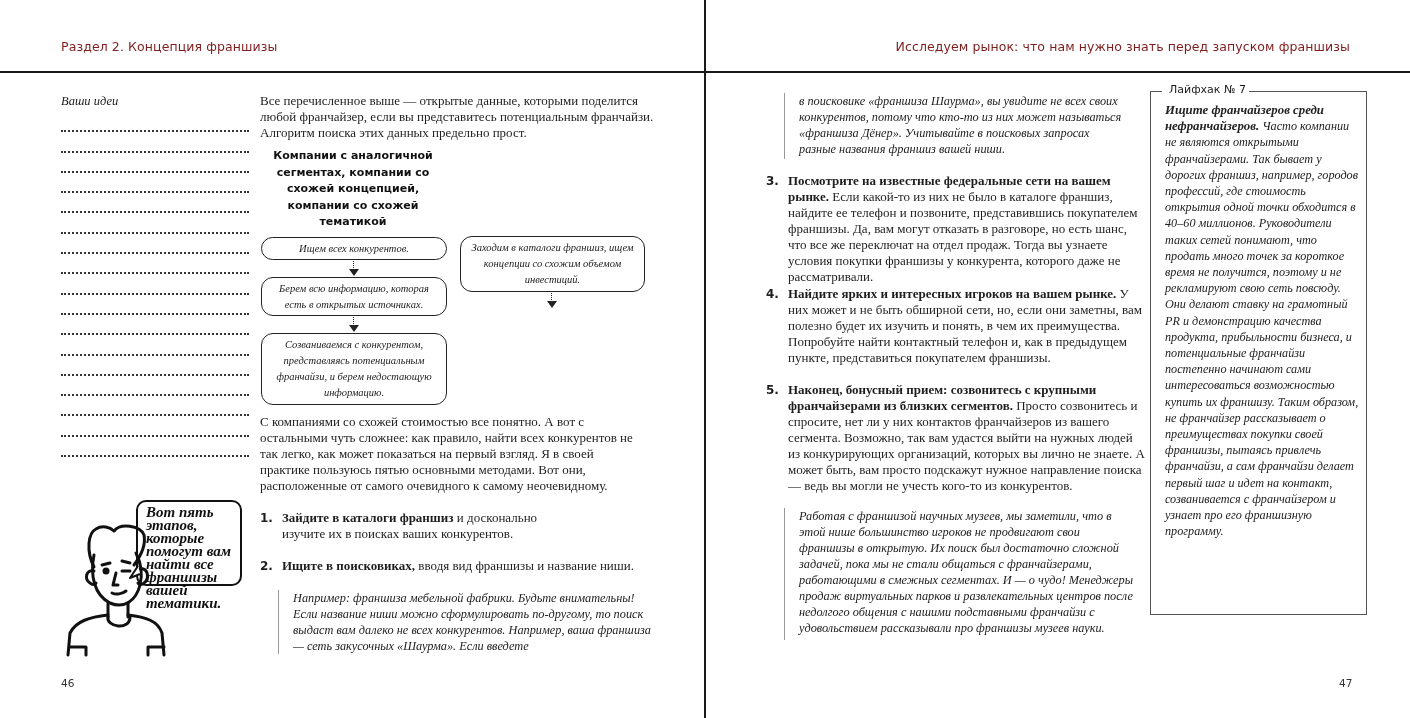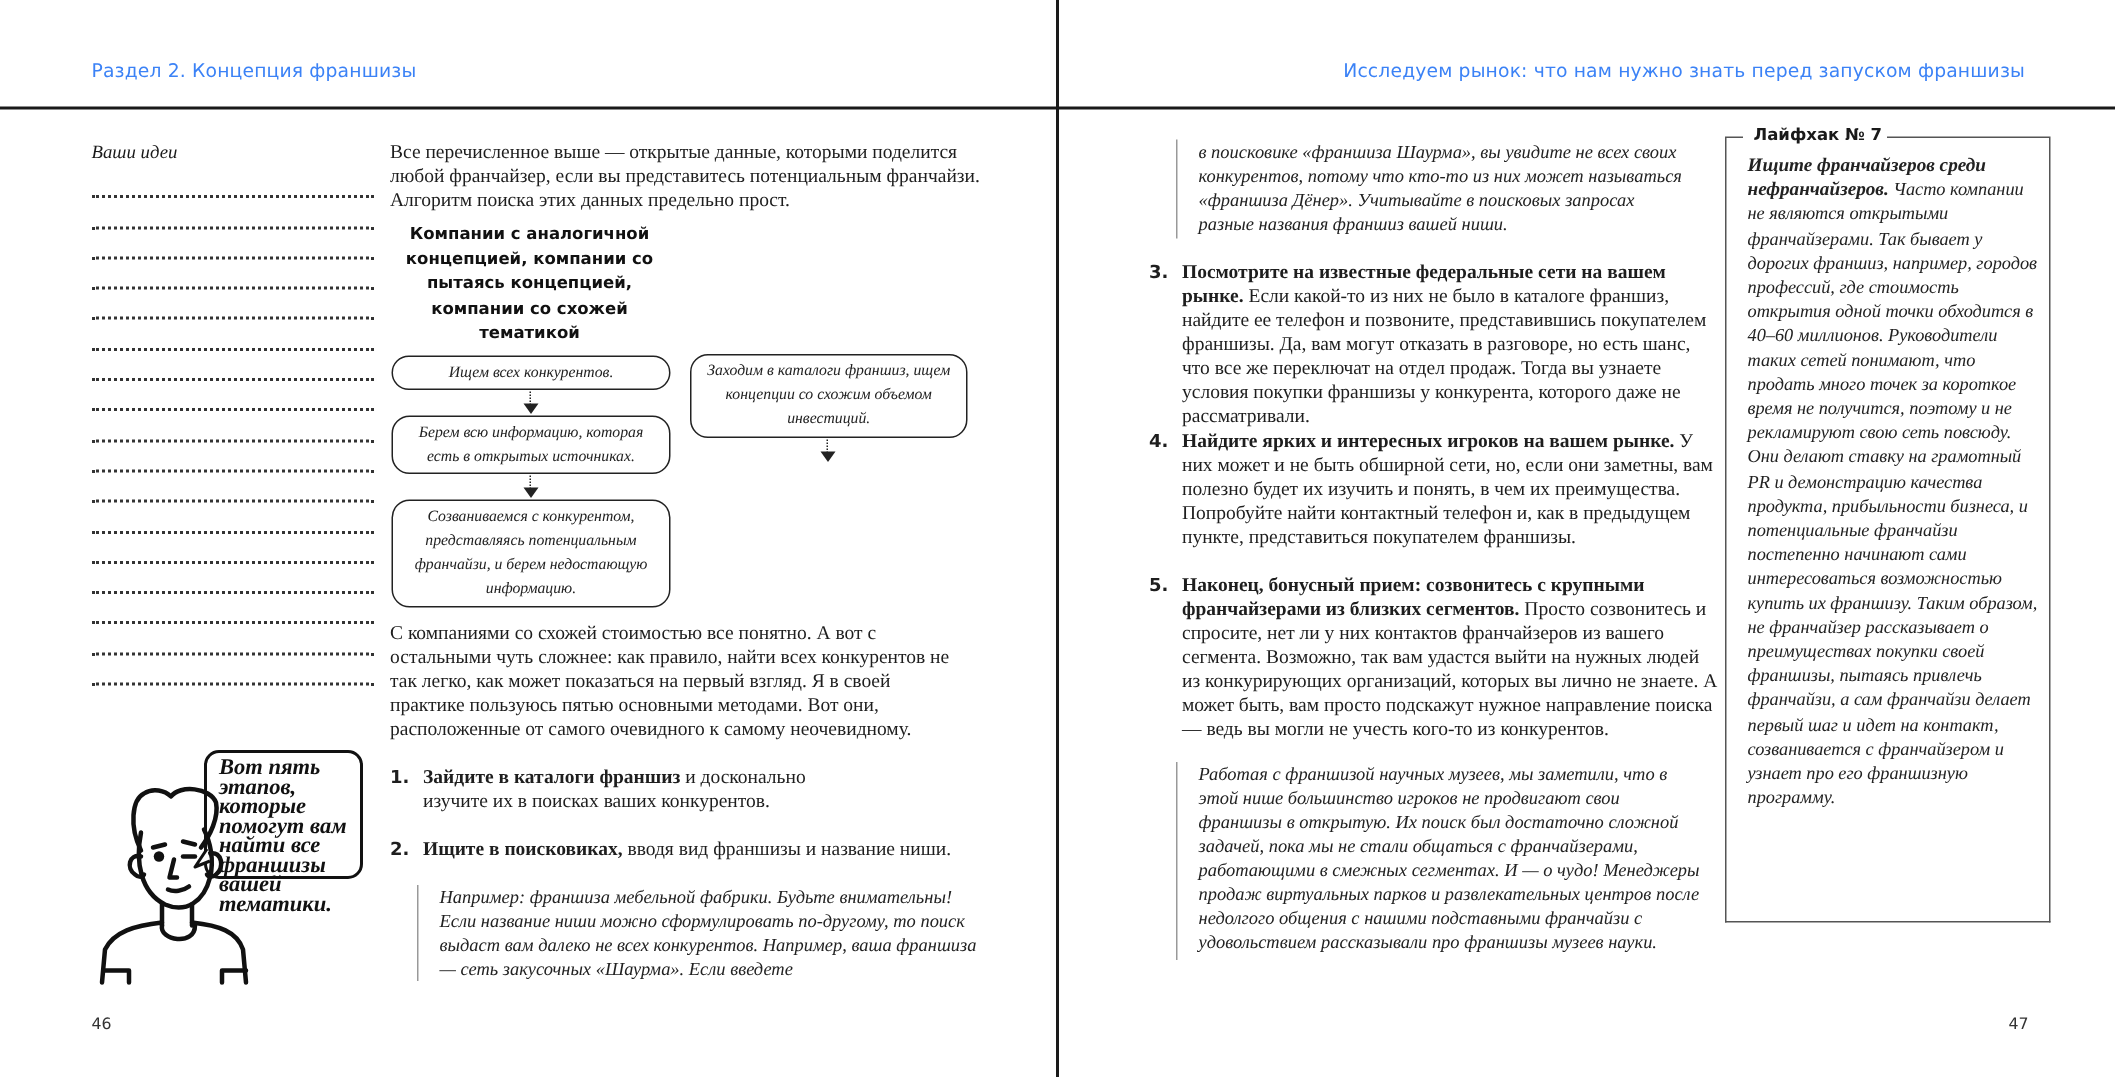--- a/index.html
+++ b/index.html
@@ -4,21 +4,21 @@
   <style>
     * { box-sizing: border-box; margin: 0; padding: 0; }
     html, body { width: 1410px; height: 718px; background: #ffffff; overflow: hidden; }
     body { position: relative; color: #1a1a1a; font-family: "Liberation Serif", serif; }
 
     .spine { position: absolute; left: 704px; top: 0; width: 2px; height: 718px; background: #1a1a1a; }
     .header-rule { position: absolute; left: 0; top: 71px; width: 1410px; height: 2px; background: #1a1a1a; }
 
     .running-head {
       position: absolute; top: 39px; font-family: "DejaVu Sans", sans-serif;
-      font-size: 12.5px; color: #3b82f6; letter-spacing: 0.1px;
+      font-size: 12.5px; color: #7f1d1d; letter-spacing: 0.1px;
     }
     .running-head.left { left: 61px; }
     .running-head.right { right: 60px; text-align: right; }
 
     .page-num { position: absolute; top: 677px; font-family: "DejaVu Sans", sans-serif; font-size: 10.5px; color: #333; }
     .page-num.left { left: 61px; }
     .page-num.right { left: 1339px; }
 
     
     .ideas { position: absolute; left: 61px; top: 92px; width: 188px; }
@@ -65,21 +65,21 @@
     }
 
     .lifehack {
       position: absolute; left: 1150px; top: 92px; width: 217px; height: 523px;
       border: 1.5px solid #555; border-top: none;
     }
     .lifehack-top-left { position: absolute; left: -1px; top: -1px; width: 12px; border-top: 1.5px solid #555; }
     .lifehack-top-right { position: absolute; left: 92px; right: -1px; top: -1px; border-top: 1.5px solid #555; }
     .lifehack-title {
       position: absolute; left: 15px; top: -9px; font-family: "DejaVu Sans", sans-serif;
-      font-weight: bold; font-size: 11px; background: #fff; padding: 0 3px;
+      font-weight: normal; font-size: 11px; background: #fff; padding: 0 3px;
     }
     .lifehack-body {
       position: absolute; left: 14px; top: 10px; width: 196px;
       font-style: italic; font-size: 12.2px; line-height: 16.2px; color: #222;
     }
   </style>
 </head>
 <body>
 
 <div class="spine"></div>
@@ -110,21 +110,21 @@
       <div class="idea-line"></div>
     </div>
 </div>
 
 <div class="left-main">
   <p class="body-text">Все перечисленное выше — открытые данные, которыми поделится любой франчайзер, если вы представитесь потенциальным франчайзи. Алгоритм поиска этих данных предельно прост.</p>
 </div>
 
 <div class="flow">
   <div class="flow-col c1">
-    <div class="flow-head" style="padding: 0 8px;">Компании с аналогичной концепцией, компании со пытаясь концепцией, компании со схожей тематикой</div>
+    <div class="flow-head" style="padding: 0 8px;">Компании с аналогичной сегментах, компании со схожей концепцией, компании со схожей тематикой</div>
   </div>
 
   <div class="flow-box" style="left:3px; top:89px; width:186px; height:23px;">Ищем всех конкурентов.</div>
   <div class="flow-arrow" style="left:91px; top:113px;">
       <span class="stem"></span>
       <span class="head"></span>
     </div>
   <div class="flow-box" style="left:3px; top:129px; width:186px; height:39px;">Берем всю информацию, которая есть в открытых источниках.</div>
   <div class="flow-arrow" style="left:91px; top:169px;">
       <span class="stem"></span>

